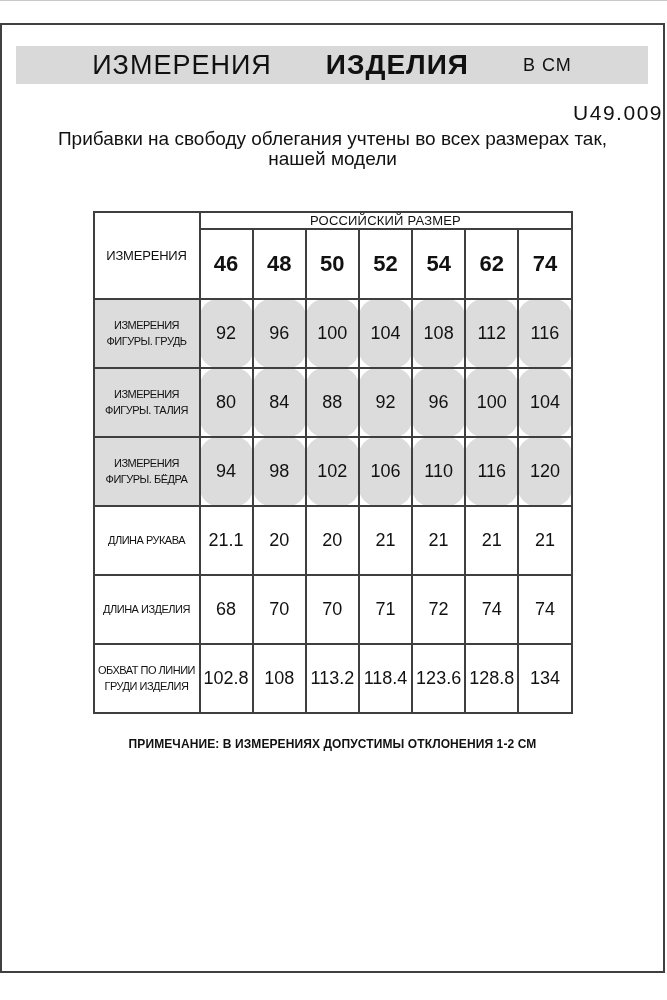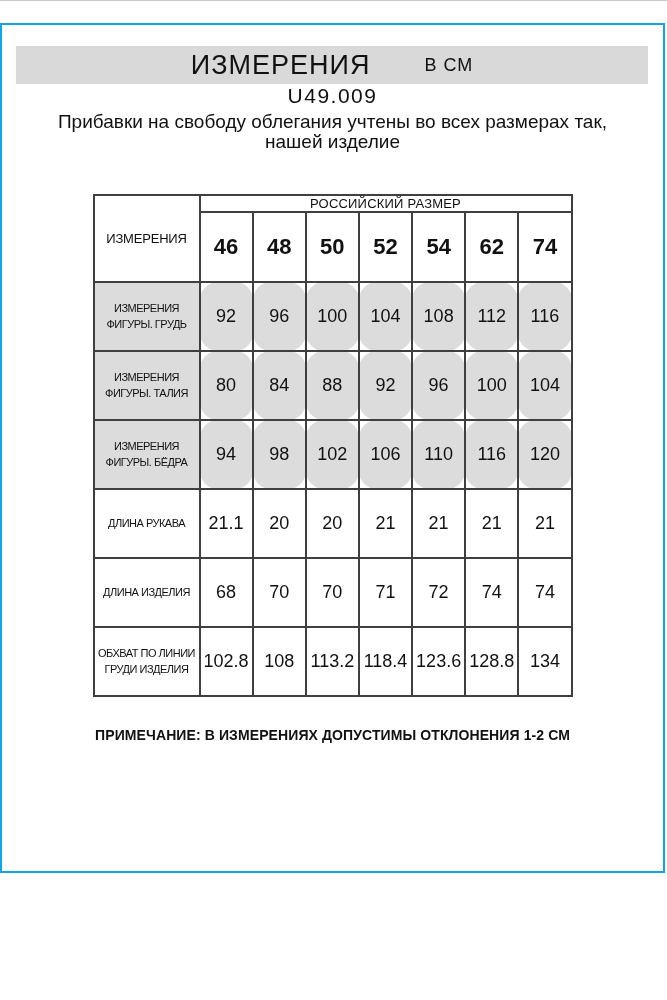--- a/index.html
+++ b/index.html
@@ -12,22 +12,22 @@
     position: relative;
   }
   .top-edge-line {
     position: absolute; top: 0; left: 0;
     width: 667px; height: 1px;
     background: #c9c9c9;
   }
   .frame {
     position: absolute;
     left: 0; top: 23px;
-    width: 665px; height: 850px;
-    border: 2px solid #0ea5e9;
+    width: 665px; height: 950px;
+    border: 2px solid #404040;
     background: #ffffff;
   }
   .header-bar {
     margin: 21px 15px 0 14px;
     height: 38px;
     background: var(--header-bar-bg, #d9d9d9);
     display: flex;
     align-items: center;
     justify-content: center;
     gap: 54px;
@@ -43,21 +43,22 @@
     letter-spacing: 1px;
     font-weight: bold;
     white-space: nowrap;
   }
   .unit-label {
     font-size: 18px;
     letter-spacing: 1px;
     white-space: nowrap;
   }
   .article-code {
-    text-align: center;
+    margin-top: 17px;
+    text-align: right;
     font-size: 21px;
     letter-spacing: 1.5px;
   }
   .intro {
     margin-top: 4px;
     text-align: center;
     font-size: 19px;
     line-height: 20px;
   }
   table.size-table {
@@ -79,44 +80,45 @@
   tbody.data td { height: 69px; }
   td.row-label {
     font-size: 11px;
     letter-spacing: -0.5px;
     line-height: 1.4;
   }
   td.val { font-size: 18px; border-radius: 18px; }
   tr.shaded { background: var(--shaded-bg, #dcdcdc); }
   tr.shaded td { }
   .note {
-    margin-top: 30px;
+    margin-top: 23px;
     text-align: center;
-    font-size: 14px;
+    font-size: 12px;
     font-weight: bold;
     letter-spacing: 0.1px;
   }
 </style>
 </head>
 <body>
 
 <div class="top-edge-line"></div>
 
 <div class="frame">
 
   <div class="header-bar">
     <span class="title-regular">ИЗМЕРЕНИЯ</span>
+    <span class="title-bold">ИЗДЕЛИЯ</span>
     <span class="unit-label">В СМ</span>
   </div>
 
   <div class="article-code">U49.009</div>
 
   <div class="intro">
     <div>Прибавки на свободу облегания учтены во всех размерах так,</div>
-    <div>нашей изделие</div>
+    <div>нашей модели</div>
   </div>
 
   <table class="size-table">
     <colgroup>
       <col style="width:106px">
       <col>
         <col>
         <col>
         <col>
         <col>

